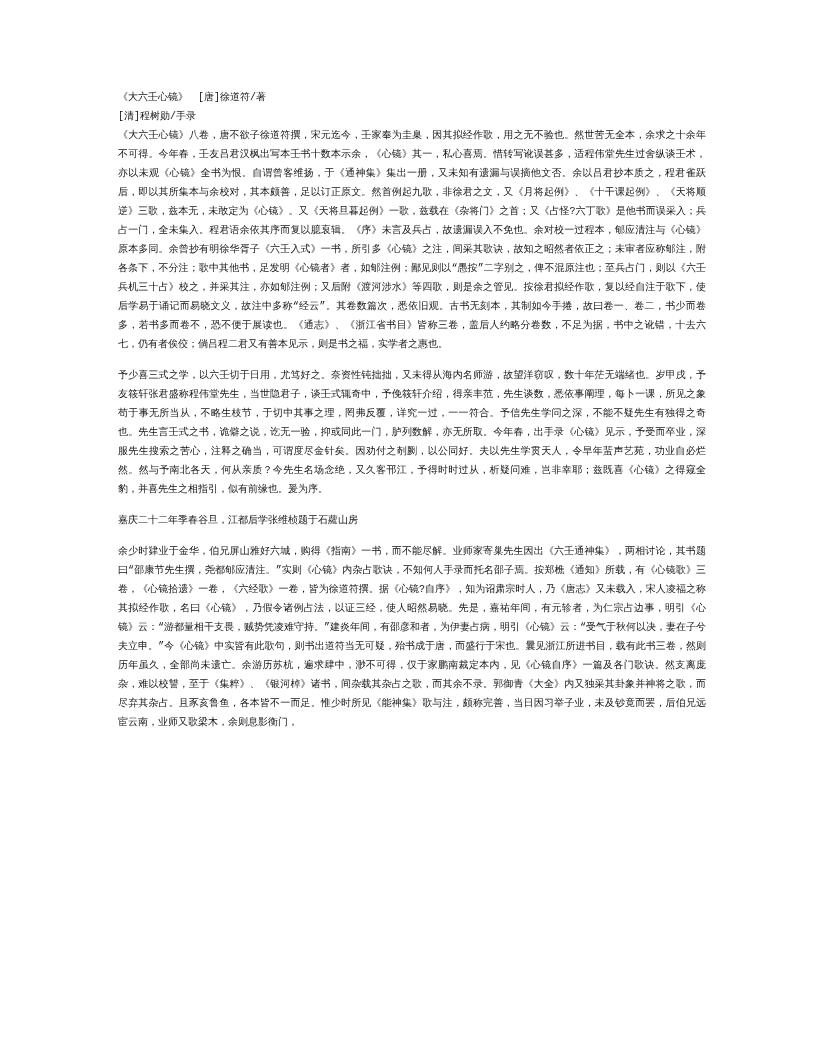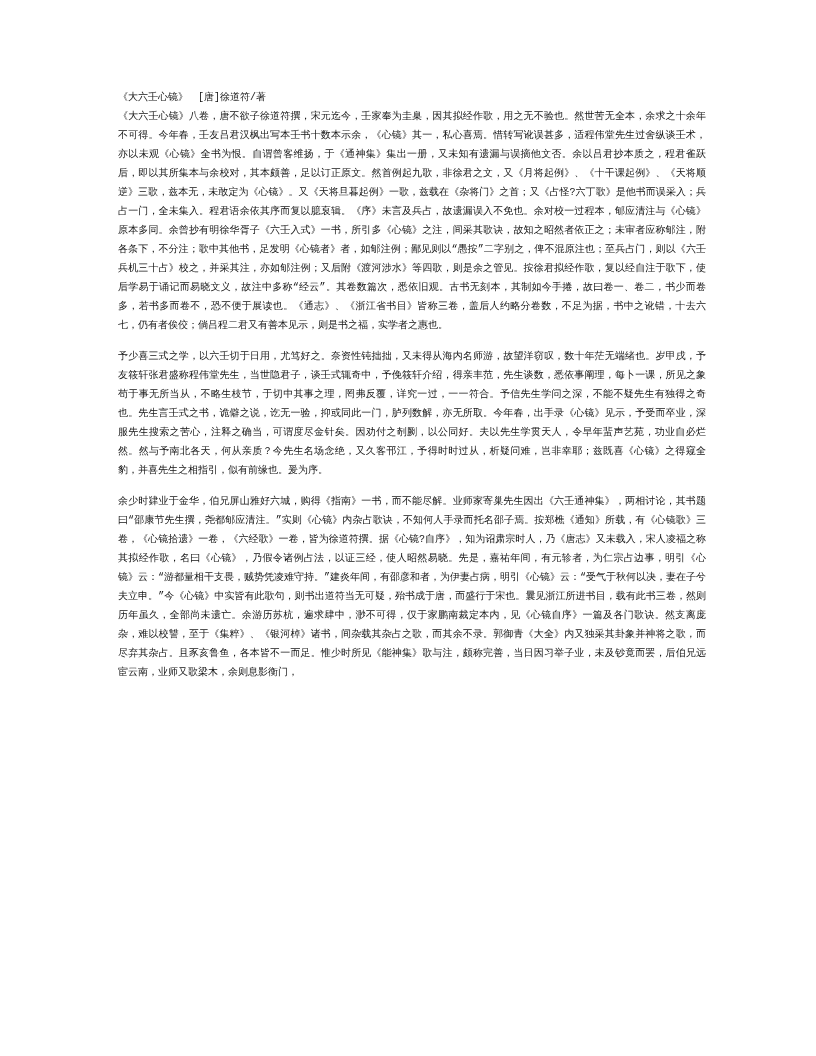--- a/index.html
+++ b/index.html
@@ -31,16 +31,18 @@
   }
   .gap {
     margin-top: 12px !important;
   }
 </style>
 </head>
 <body>
 
 <div class="page">
   <p>《大六壬心镜》　[唐]徐道符/著</p>
+  <p>[清]程树勋/手录</p>
   <p>《大六壬心镜》八卷，唐不欲子徐道符撰，宋元迄今，壬家奉为圭臬，因其拟经作歌，用之无不验也。然世苦无全本，余求之十余年不可得。今年春，壬友吕君汉枫出写本壬书十数本示余，《心镜》其一，私心喜焉。惜转写讹误甚多，适程伟堂先生过舍纵谈壬术，亦以未观《心镜》全书为恨。自谓曾客维扬，于《通神集》集出一册，又未知有遗漏与误摘他文否。余以吕君抄本质之，程君雀跃后，即以其所集本与余校对，其本颇善，足以订正原文。然首例起九歌，非徐君之文，又《月将起例》、《十干课起例》、《天将顺逆》三歌，兹本无，未敢定为《心镜》。又《天将旦暮起例》一歌，兹载在《杂将门》之首；又《占怪?六丁歌》是他书而误采入；兵占一门，全未集入。程君语余依其序而复以臆裒辑。《序》未言及兵占，故遗漏误入不免也。余对校一过程本，郇应清注与《心镜》原本多同。余曾抄有明徐华胥子《六壬入式》一书，所引多《心镜》之注，间采其歌诀，故知之昭然者依正之；未审者应称郇注，附各条下，不分注；歌中其他书，足发明《心镜者》者，如郇注例；鄙见则以“愚按”二字别之，俾不混原注也；至兵占门，则以《六壬兵机三十占》校之，并采其注，亦如郇注例；又后附《渡河涉水》等四歌，则是余之管见。按徐君拟经作歌，复以经自注于歌下，使后学易于诵记而易晓文义，故注中多称“经云”。其卷数篇次，悉依旧观。古书无刻本，其制如今手捲，故曰卷一、卷二，书少而卷多，若书多而卷不，恐不便于展读也。《通志》、《浙江省书目》皆称三卷，盖后人约略分卷数，不足为据，书中之讹错，十去六七，仍有者俟佼；倘吕程二君又有善本见示，则是书之福，实学者之惠也。</p>
   <p class="gap">予少喜三式之学，以六壬切于日用，尤笃好之。奈资性钝拙拙，又未得从海内名师游，故望洋窃叹，数十年茫无端绪也。岁甲戌，予友筱轩张君盛称程伟堂先生，当世隐君子，谈壬式辄奇中，予俛筱轩介绍，得亲丰范，先生谈数，悉依事阐理，每卜一课，所见之象苟于事无所当从，不略生枝节，于切中其事之理，罔弗反覆，详究一过，一一符合。予信先生学问之深，不能不疑先生有独得之奇也。先生言壬式之书，诡僻之说，讫无一验，抑或同此一门，胪列数解，亦无所取。今年春，出手录《心镜》见示，予受而卒业，深服先生搜索之苦心，注释之确当，可谓度尽金针矣。因劝付之剞劂，以公同好。夫以先生学贯天人，令早年蜚声艺苑，功业自必烂然。然与予南北各天，何从亲质？今先生名场念绝，又久客邗江，予得时时过从，析疑问难，岂非幸耶；兹既喜《心镜》之得窥全豹，并喜先生之相指引，似有前缘也。爰为序。</p>
+  <p class="gap">嘉庆二十二年季春谷旦，江都后学张维桢题于石蘿山房</p>
   <p class="gap">余少时肄业于金华，伯兄屏山雅好六城，购得《指南》一书，而不能尽解。业师家寄巢先生因出《六壬通神集》，两相讨论，其书题曰“邵康节先生撰，尧都郇应清注。”实则《心镜》内杂占歌诀，不知何人手录而托名邵子焉。按郑樵《通知》所载，有《心镜歌》三卷，《心镜拾遗》一卷，《六经歌》一卷，皆为徐道符撰。据《心镜?自序》，知为诏肃宗时人，乃《唐志》又未载入，宋人凌福之称其拟经作歌，名曰《心镜》，乃假令诸例占法，以证三经，使人昭然易晓。先是，嘉祐年间，有元轸者，为仁宗占边事，明引《心镜》云：“游都量相干支畏，贼势凭凌难守持。”建炎年间，有邵彦和者，为伊妻占病，明引《心镜》云：“受气于秋何以决，妻在子兮夫立申。”今《心镜》中实皆有此歌句，则书出道符当无可疑，殆书成于唐，而盛行于宋也。曩见浙江所进书目，载有此书三卷，然则历年虽久，全部尚未遗亡。余游历苏杭，遍求肆中，渺不可得，仅于家鹏南裁定本内，见《心镜自序》一篇及各门歌诀。然支离庞杂，难以校讐，至于《集粹》、《银河棹》诸书，间杂载其杂占之歌，而其余不录。郭御青《大全》内又独采其卦象并神将之歌，而尽弃其杂占。且豕亥鲁鱼，各本皆不一而足。惟少时所见《能神集》歌与注，颇称完善，当日因习举子业，未及钞竟而罢，后伯兄远宦云南，业师又歌梁木，余则息影衡门，</p>
 </div>
 
 </body></html>

